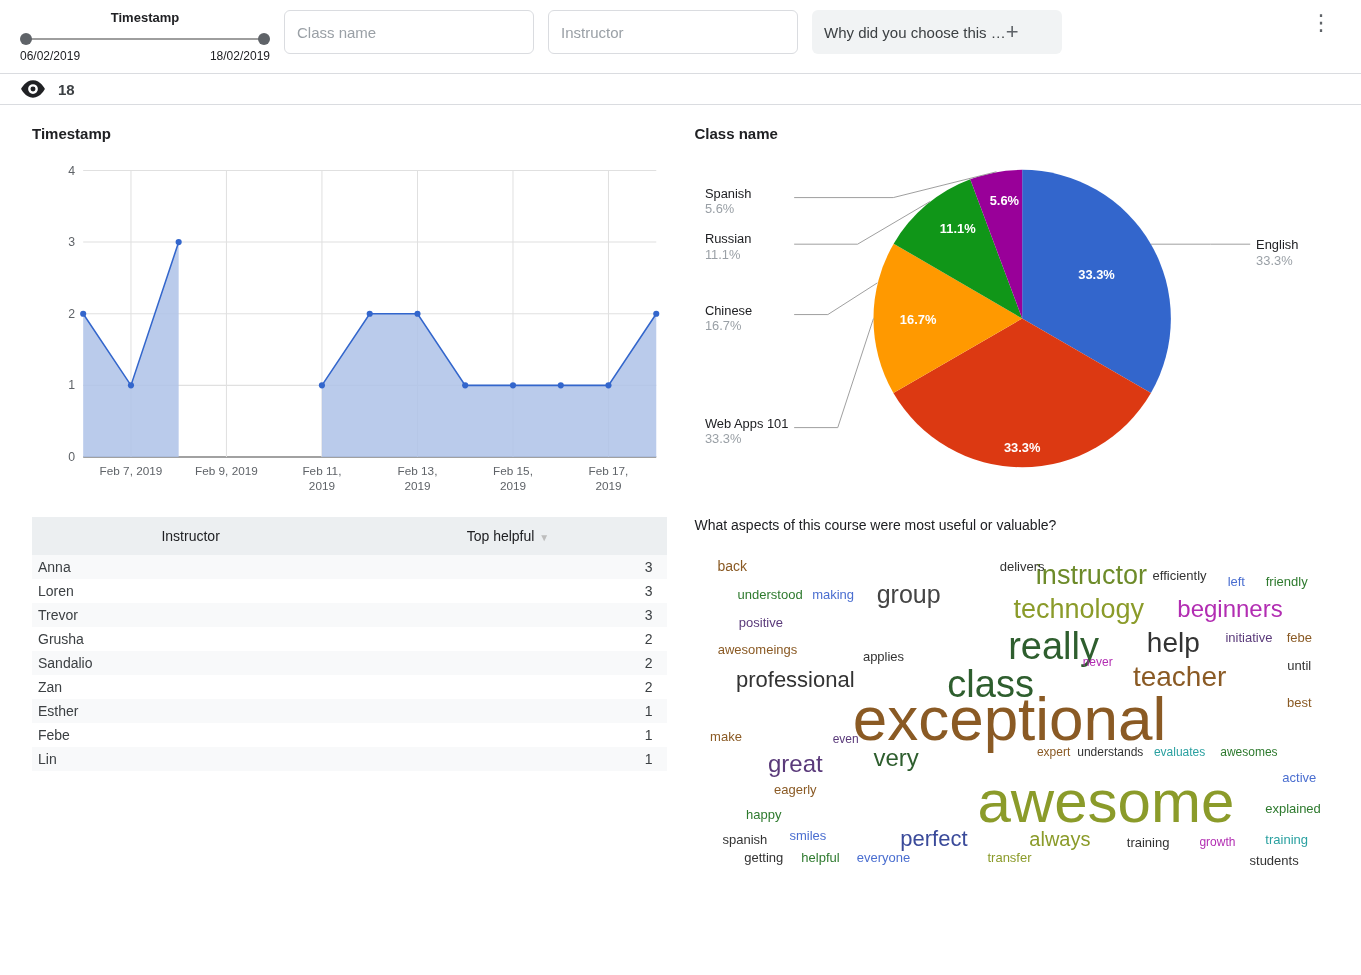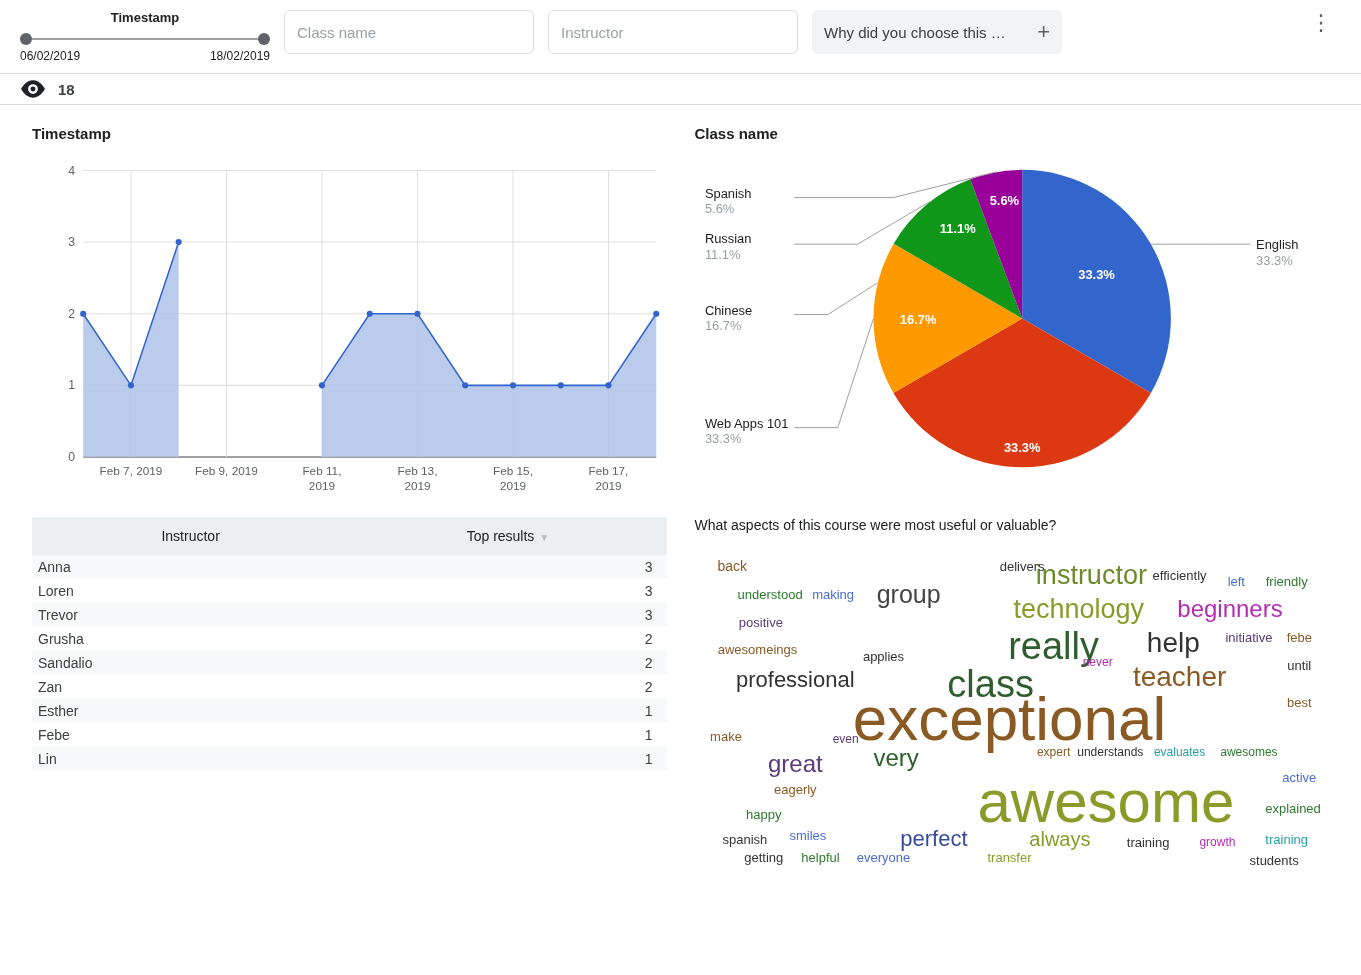--- a/index.html
+++ b/index.html
@@ -16,21 +16,21 @@
   body{margin:0;background:#fff;color:var(--text);font-size:13px;}
   .filter-bar{display:flex;align-items:flex-start;gap:14px;padding:10px 20px 10px 20px;}
   .ts-filter{width:250px;}
   .ts-title{text-align:center;font-size:13px;color:#202124;font-weight:600;margin-bottom:4px;}
   .slider{position:relative;height:20px;}
   .slider .track{position:absolute;left:6px;right:6px;top:9px;border-top:2px solid #9e9e9e;}
   .slider .dot{position:absolute;top:4px;width:12px;height:12px;border-radius:50%;background:#5f6368;}
   .slider .dot.left{left:0;} .slider .dot.right{right:0;}
   .ts-labels{display:flex;justify-content:space-between;font-size:12px;color:#202124;gap:20px;}
   .chip{height:44px;border:1px solid var(--border);border-radius:6px;display:flex;align-items:center;padding:0 12px;color:var(--muted);font-size:15px;flex:0 0 250px;box-sizing:border-box;}
-  .chip.solid{background:var(--chip-bg);border:none;color:var(--text);justify-content:space-between;}
+  .chip.solid{background:var(--chip-bg);border:none;color:var(--text);}
   .chip.solid .plus{font-size:22px;color:#5f6368;}
   .kebab{margin-left:auto;width:40px;display:flex;align-items:center;justify-content:center;color:#5f6368;font-size:22px;cursor:pointer;}
   .divider{border-top:1px solid var(--border);}
   .eye-row{display:flex;align-items:center;gap:12px;padding:6px 20px;font-weight:600;}
   .eye-icon svg{display:block;}
   .grid{display:grid;grid-template-columns:50% 50%;gap:0;padding:12px 18px;box-sizing:border-box;}
   .panel{padding:8px 14px;}
   .panel h3{margin:0 0 8px 0;font-size:15px;color:#202124;font-weight:600;}
   .chart-svg{width:100%;height:auto;}
   table.results{width:100%;border-collapse:collapse;font-size:14px;}
@@ -195,21 +195,21 @@
       </g>
     </svg>
     </div>
   </div>
 
   <div class="panel">
     <table class="results">
       <thead>
         <tr>
           <th style="width:50%"><span>Instructor</span></th>
-          <th style="width:50%"><span>Top results</span><span class="sort"> ▼</span></th>
+          <th style="width:50%"><span>Top helpful</span><span class="sort"> ▼</span></th>
         </tr>
       </thead>
       <tbody id="results-body">
           <tr>
             <td>Anna</td>
             <td class="num">3</td>
           </tr>
           <tr>
             <td>Loren</td>
             <td class="num">3</td>

